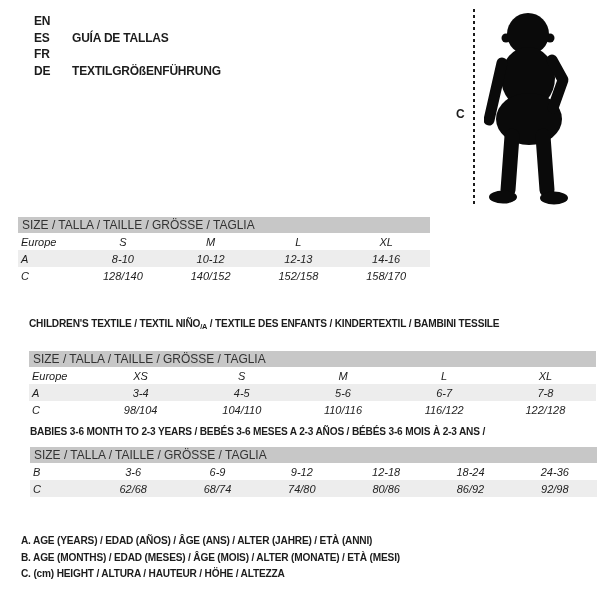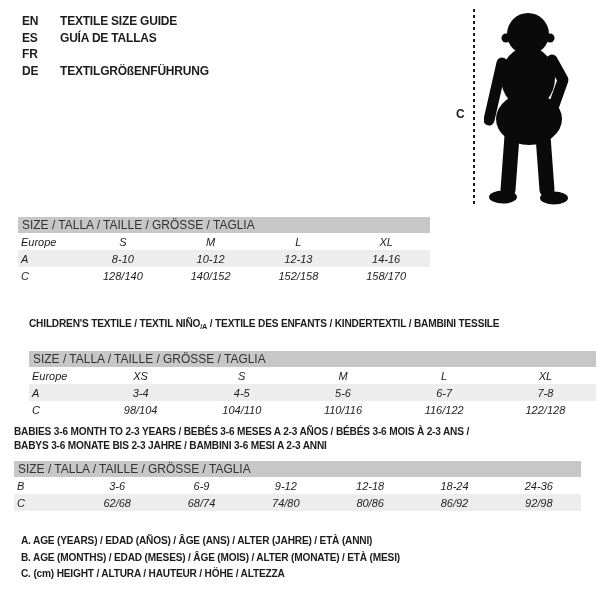--- a/index.html
+++ b/index.html
@@ -7,57 +7,56 @@
     width:600px;height:600px;position:relative;overflow:hidden;
     background:#ffffff;color:#1c1c1c;
     font-family:"Liberation Sans",sans-serif;
     -webkit-font-smoothing:antialiased;
   }
   .cond{display:inline-block;transform:scaleX(.92);transform-origin:0 50%;white-space:nowrap;}
 
   
   .lang-block{position:absolute;left:22px;top:13px;}
   .lang-row{display:flex;font-weight:bold;font-size:12px;line-height:16.5px;letter-spacing:-.2px;}
-  .lang-code{width:38px;flex:0 0 38px;}
+  .lang-code{width:38px;flex:0 0 38px;margin-left:12px;}
 
   
   .dash-line{position:absolute;left:473px;top:9px;width:2px;height:197px;
     background:repeating-linear-gradient(to bottom,#1b1b1b 0 3px,transparent 3px 6px);}
   .figure-label{position:absolute;left:456px;top:107px;font-size:12px;font-weight:bold;}
   .baby-svg{position:absolute;left:484px;top:8px;}
 
   
   .section{position:absolute;}
   .section-title{font-size:11px;font-weight:bold;line-height:13px;white-space:nowrap;letter-spacing:-.2px;}
   .junior{left:18px;top:217px;width:412px;}
   .junior .section-title{margin-bottom:10px;}
   .children{left:29px;top:317px;width:567px;}
   .children .section-title{margin-bottom:18px;}
-  .babies{left:14px;top:424px;width:567px;}
+  .babies{left:30px;top:424px;width:567px;}
   .babies .section-title{line-height:14px;margin-bottom:9px;}
   .subA{font-size:8px;vertical-align:-2px;}
 
   .size-bar{background:#c7c7c7;height:16px;line-height:16px;font-size:13px;color:#333;
     padding-left:4px;overflow:hidden;}
   table{width:100%;border-collapse:collapse;table-layout:fixed;}
   td{height:17px;font-size:11px;text-align:center;vertical-align:middle;padding:0;color:#222;font-style:italic;}
   td.rowlabel{text-align:left;width:58px;padding-left:3px;color:#1c1c1c;}
   tbody tr:nth-child(even){background:#ededed;}
 
   
   .legend{position:absolute;left:21px;top:532px;}
   .legend-line{font-size:11px;font-weight:bold;line-height:16.5px;white-space:nowrap;letter-spacing:-.2px;}
 </style>
 </head>
 <body>
 
 <div class="lang-block">
   <div class="lang-row">
     <span class="lang-code">EN</span>
-    <span class="lang-title">TEXTILE SIZE GUIDE</span>
   </div>
   <div class="lang-row">
     <span class="lang-code">ES</span>
     <span class="lang-title">GUÍA DE TALLAS</span>
   </div>
   <div class="lang-row">
     <span class="lang-code">FR</span>
   </div>
   <div class="lang-row">
     <span class="lang-code">DE</span>
@@ -147,21 +146,20 @@
           <td>116/122</td>
           <td>122/128</td>
         </tr>
       </tbody>
     </table>
 </div>
 
 <div class="section babies">
   <div class="section-title">
     <div><span class="cond">BABIES 3-6 MONTH TO 2-3 YEARS / BEBÉS 3-6 MESES A 2-3 AÑOS / BÉBÉS 3-6 MOIS À 2-3 ANS /</span></div>
-    <div><span class="cond">BABYS 3-6 MONATE BIS 2-3 JAHRE / BAMBINI 3-6 MESI A 2-3 ANNI</span></div>
   </div>
   <div class="size-bar">
     <span class="cond">SIZE / TALLA / TAILLE / GRÖSSE / TAGLIA</span>
   </div>
   <table>
       <tbody>
         <tr>
           <td class="rowlabel">B</td>
           <td>3-6</td>
           <td>6-9</td>

